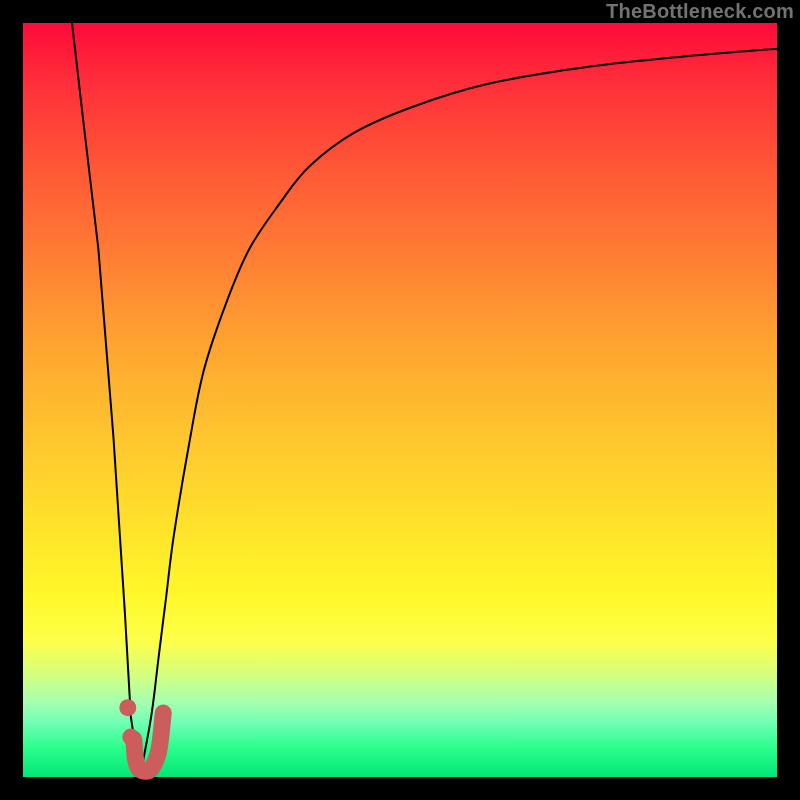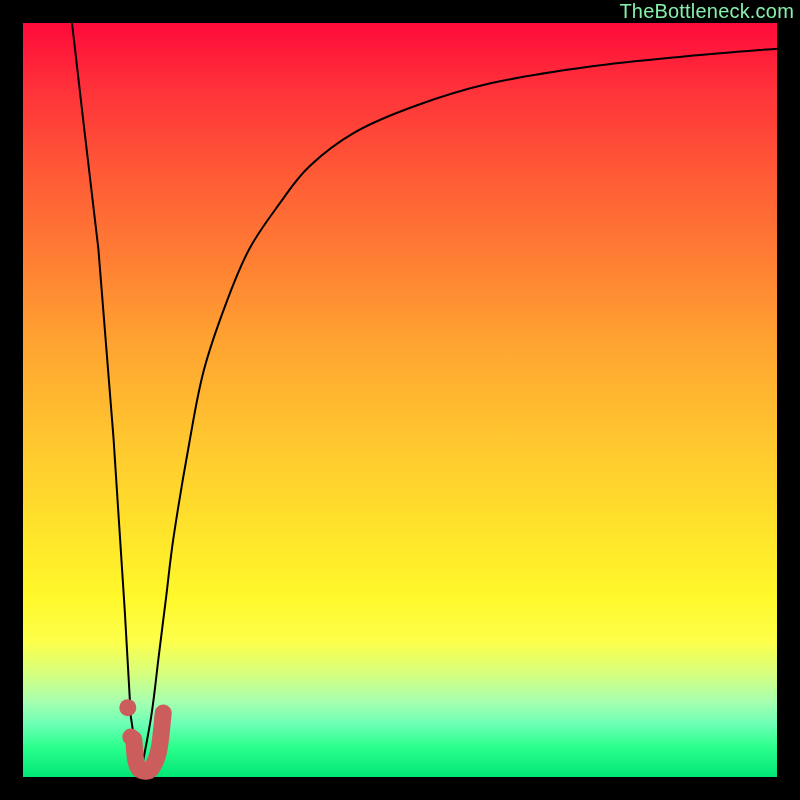--- a/index.html
+++ b/index.html
@@ -31,23 +31,23 @@
       #a7ffb0 90%,
       #6cffb5 93%,
       #2cff8c 96%,
       #00e676 100%
     );
   }
   .attribution {
     position: absolute;
     right: 6px;
     top: 0px;
-    color: #86efac;
+    color: #737373;
     font-size: 20px;
-    font-weight: 400;
+    font-weight: 700;
     letter-spacing: 0.2px;
   }
   svg.curves {
     position: absolute;
     left: 0;
     top: 0;
     width: 754px;
     height: 754px;
     overflow: visible;
   }

